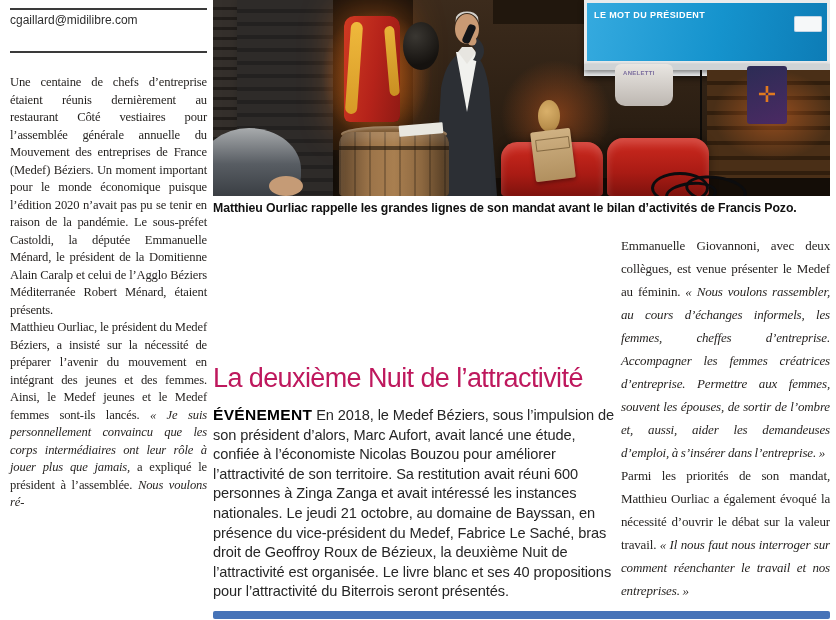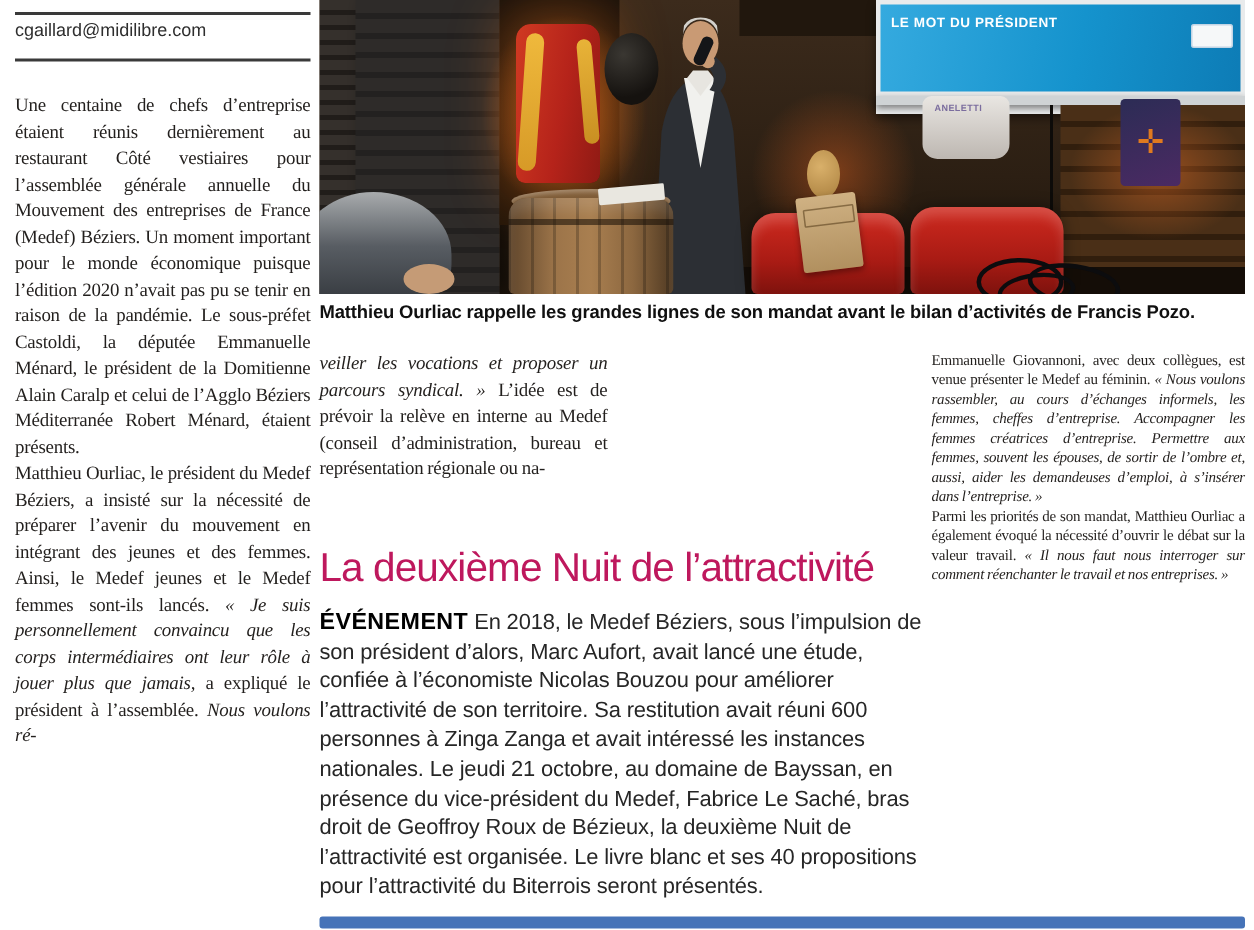--- a/index.html
+++ b/index.html
@@ -2,30 +2,30 @@
 <html><head>
 <meta charset="utf-8">
 <style>
   html,body{margin:0;padding:0;background:#fff;width:836px;height:620px;overflow:hidden;}
   .page{position:relative;width:836px;height:620px;background:#ffffff;font-family:"Liberation Sans",sans-serif;}
 
   
   .col1{position:absolute;left:10px;top:8px;width:197px;}
   .rule{border:none;border-top:2px solid #3a3a3a;margin:0;}
   .author{font-size:15.5px;font-weight:bold;color:#1a1a1a;margin-top:9px;letter-spacing:-.2px;}
-  .email{font-size:12px;color:#2e2e2e;margin-top:3px;margin-bottom:12px;}
+  .email{font-size:12px;color:#2e2e2e;margin-top:3px;margin-bottom:24px;}
   .serif{font-family:Liberation Serif, serif;font-size:12.6px;line-height:17.5px;color:#221f1d;
          text-align:justify;word-spacing:-.4px;letter-spacing:-.15px;margin:0;}
   .serif i{font-style:italic;}
   .col1 .serif.first{margin-top:21px;}
   .colflow{position:absolute;top:234px;}
   .col2{left:213px;width:192px;}
   .col3{left:419px;width:193px;}
   .col4{left:621px;width:209px;}
-  .col4 .serif{font-size:10px;line-height:13px;}
+  .col4 .serif{font-size:13px;line-height:23px;}
   .col4 .serif + .serif{margin-top:0;}
 
   
   .photo{position:absolute;left:213px;top:0;width:617px;height:196px;margin:0;overflow:hidden;
          background:linear-gradient(180deg,#3c2b1c 0%,#2c1f13 60%,#1d140b 100%);}
   .photo *{position:absolute;}
   .slat-wall{left:0;top:0;width:26px;height:196px;
     background:repeating-linear-gradient(180deg,#35302c 0 7px,#211d1a 7px 10px);}
   .pillar{left:24px;top:0;width:96px;height:196px;
     background:repeating-linear-gradient(180deg,#2e2b29 0 9px,#232120 9px 13px);
@@ -172,23 +172,20 @@
     <div class="cable cableA"></div>
     <div class="cable cableB"></div>
     <div class="cable cableC"></div>
 
     <div class="audience-head"></div>
     <div class="audience-face"></div>
   </figure>
 
   <p class="caption">Matthieu Ourliac rappelle les grandes lignes de son mandat avant le bilan d’activités de Francis Pozo.</p>
 
-  <div class="colflow col2">
-    <p class="serif"><i>veiller les vocations et proposer un parcours syndical. » </i><span>L’idée est de prévoir la relève en interne au Medef (conseil d’administration, bureau et représentation régionale ou na-</span></p>
-  </div>
 
 
   <div class="colflow col4">
     <p class="serif"><span>Emmanuelle Giovannoni, avec deux collègues, est venue présenter le Medef au féminin. </span><i>« Nous voulons rassembler, au cours d’échanges informels, les femmes, cheffes d’entreprise. Accompagner les femmes créatrices d’entreprise. Permettre aux femmes, souvent les épouses, de sortir de l’ombre et, aussi, aider les demandeuses d’emploi, à s’insérer dans l’entreprise. »</i></p>
     <p class="serif"><span>Parmi les priorités de son mandat, Matthieu Ourliac a également évoqué la nécessité d’ouvrir le débat sur la valeur travail. </span><i>« Il nous faut nous interroger sur comment réenchanter le travail et nos entreprises. »</i></p>
   </div>
 
   <section class="event-block">
     <h1 class="headline">La deuxième Nuit de l’attractivité</h1>
     <p class="event-body"><strong class="kicker">ÉVÉNEMENT</strong><span> </span><span>En 2018, le Medef Béziers, sous l’impulsion de son président d’alors, Marc Aufort, avait lancé une étude, confiée à l’économiste Nicolas Bouzou pour améliorer l’attractivité de son territoire. Sa restitution avait réuni 600 personnes à Zinga Zanga et avait intéressé les instances nationales. Le jeudi 21 octobre, au domaine de Bayssan, en présence du vice-président du Medef, Fabrice Le Saché, bras droit de Geoffroy Roux de Bézieux, la deuxième Nuit de l’attractivité est organisée. Le livre blanc et ses 40 propositions pour l’attractivité du Biterrois seront présentés.</span></p>

